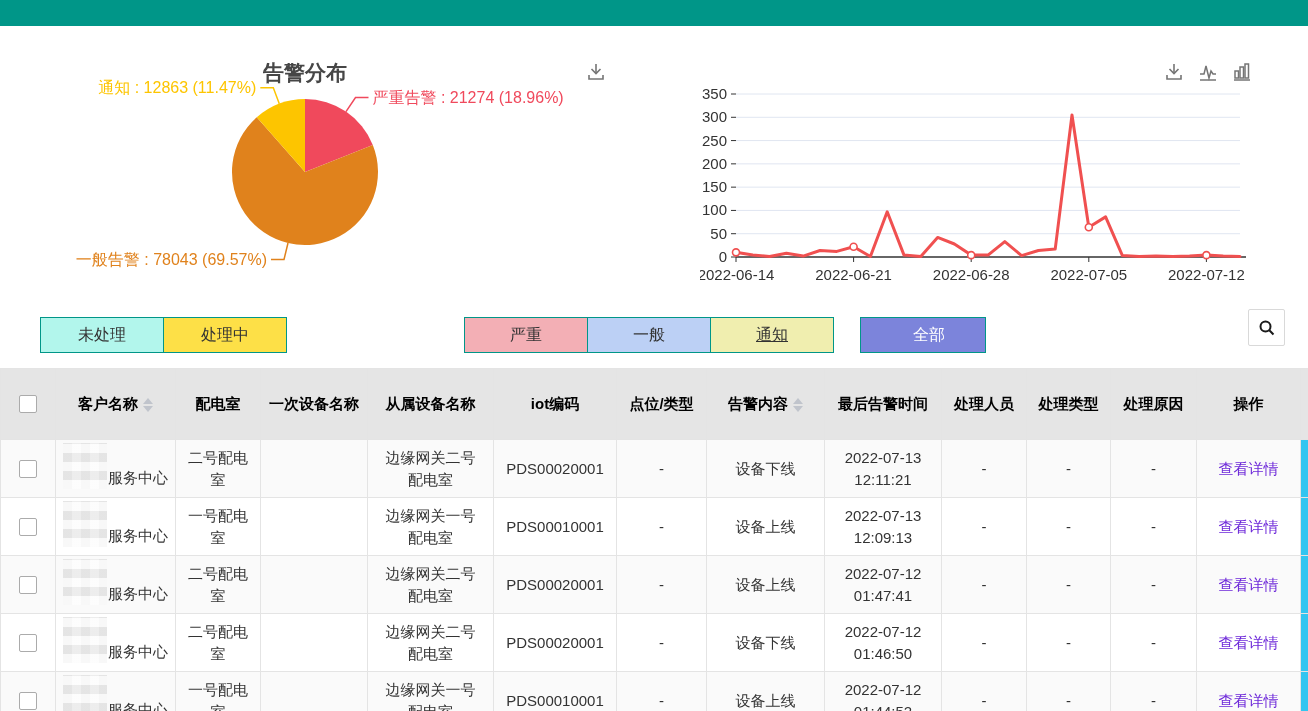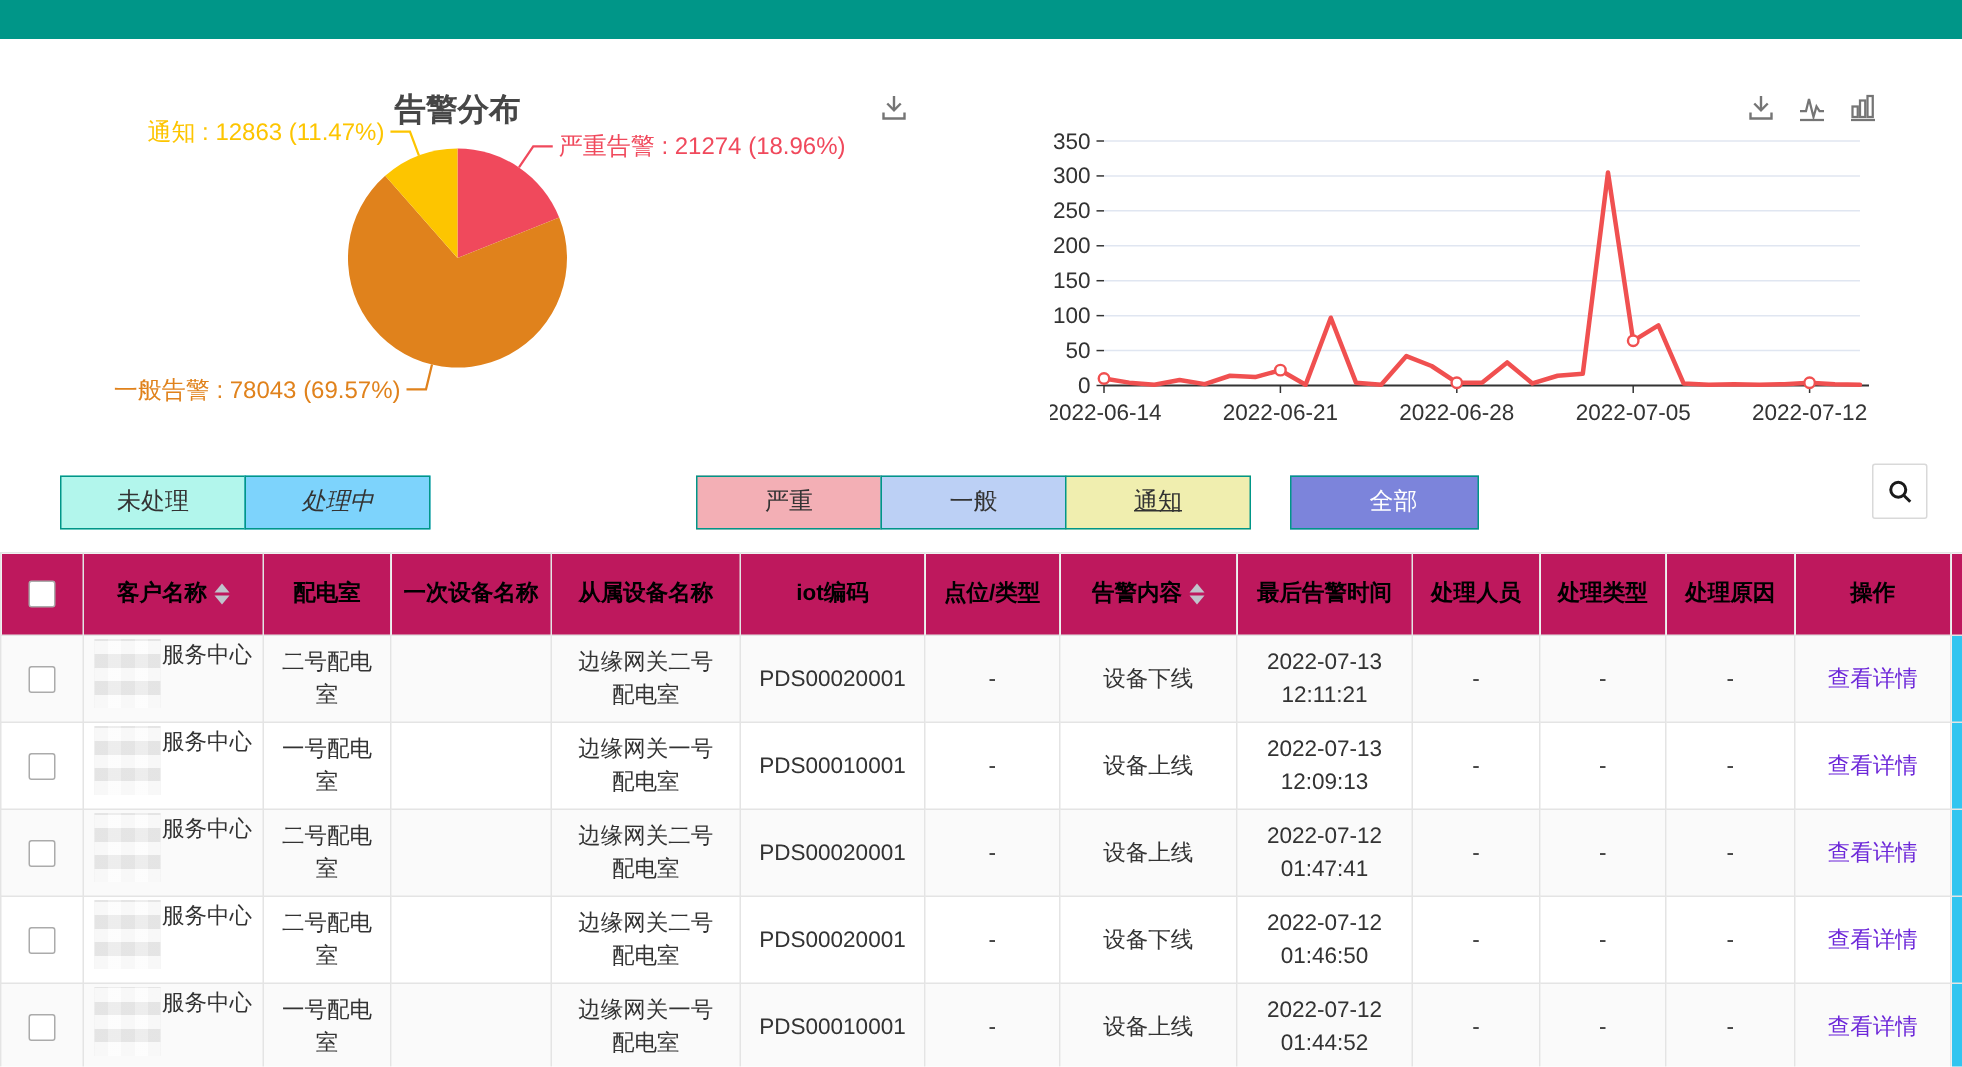--- a/index.html
+++ b/index.html
@@ -41,39 +41,39 @@
   
   table.alarms{
     position:absolute;top:368px;left:0;width:1308px;
     border-collapse:collapse;table-layout:fixed;font-size:15px;
   }
   table.alarms th,table.alarms td{
     border:1px solid #e4e4e4;text-align:center;vertical-align:middle;
     padding:2px 6px;box-sizing:border-box;line-height:1.45;
     overflow:hidden;
   }
-  table.alarms th{height:55px;font-weight:bold;color:#000;background:#be185d;font-size:15px;}
+  table.alarms th{height:71px;font-weight:bold;color:#000;background:#e5e5e5;font-size:15px;}
   table.alarms td{height:58px;color:#333;}
   table.alarms tr.odd td{background:#fafafa;}
   table.alarms td.pd-cell{padding:2px 14px;}
   .cb{width:16px;height:16px;border:1px solid #ababab;background:#fff;border-radius:2px;margin:0 auto;cursor:pointer;}
   .sort-caret{display:inline-flex;flex-direction:column;gap:2px;margin-left:5px;vertical-align:middle;}
   .sort-caret i{display:block;width:0;height:0;border-left:5px solid transparent;border-right:5px solid transparent;}
   .sort-caret .up{border-bottom:6px solid #c0c4cc;}
   .sort-caret .dn{border-top:6px solid #c0c4cc;}
   .detail-link{color:#6d28d9;cursor:pointer;text-decoration:none;}
   td.sbcell{background:#32c5f0;padding:0;}
   th.sbcell{background:#fff;padding:0;border-left:1px solid #dcdcdc;}
   .mosaic{
     display:inline-block;width:44px;height:46px;margin-right:1px;vertical-align:middle;
     background:
       repeating-linear-gradient(0deg, rgba(255,255,255,.75) 0 9px, rgba(230,230,230,.55) 9px 18px),
       repeating-linear-gradient(90deg, #e3e3e3 0 9px, #f6f6f6 9px 18px);
   }
-  .cust-wrap{display:inline-flex;align-items:flex-start;white-space:nowrap;}
+  .cust-wrap{display:inline-flex;align-items:flex-end;white-space:nowrap;}
 </style>
 </head>
 <body>
 
 <div class="topbar" style="background: rgb(0, 150, 136);"></div>
 
 <div class="pie-panel">
   <svg id="pie-svg" width="640" height="272" viewBox="0 0 640 272">
     <text x="275" y="50" text-anchor="middle" font-size="21" font-weight="bold" fill="#464646">告警分布</text>
   <path d="M275,142 L275.0,69.0 A73,73 0 0,1 342.8,115.0 Z" fill="#F0495C"></path>
@@ -166,21 +166,21 @@
             <rect x="13" y="2" width="3.5" height="14"></rect>
             <path d="M2 18 L18 18"></path>
           </g>
         </svg>
     </span>
   </div>
 </div>
 
 <div class="filter-group" style="left:40px" id="status-group">
     <div class="filter-btn" style="background: rgb(178, 246, 236); border-color: rgb(0, 150, 136);">未处理</div>
-    <div class="filter-btn" style="background: #7dd3fc; border-color: rgb(0, 150, 136); font-style: italic;">处理中</div>
+    <div class="filter-btn" style="background: #fde047; border-color: rgb(0, 150, 136);">处理中</div>
   </div>
 <div class="filter-group" style="left:464px" id="level-group">
     <div class="filter-btn" style="background: rgb(243, 175, 181); border-color: rgb(0, 150, 136);">严重</div>
     <div class="filter-btn" style="background: rgb(188, 208, 245); border-color: rgb(0, 150, 136);">一般</div>
     <div class="filter-btn" style="background: rgb(240, 238, 175); border-color: rgb(0, 150, 136); text-decoration: underline;">通知</div>
   </div>
 <div class="all-btn" id="all-btn" style="background: rgb(124, 132, 219); color: rgb(255, 255, 255); border-color: rgb(0, 150, 136); padding-left: 12px;">全部</div>
 <div class="search-btn">
   <svg width="18" height="18" viewBox="0 0 18 18">
     <circle cx="7.5" cy="7.5" r="5" stroke="#1a1a1a" stroke-width="2" fill="none"></circle>

